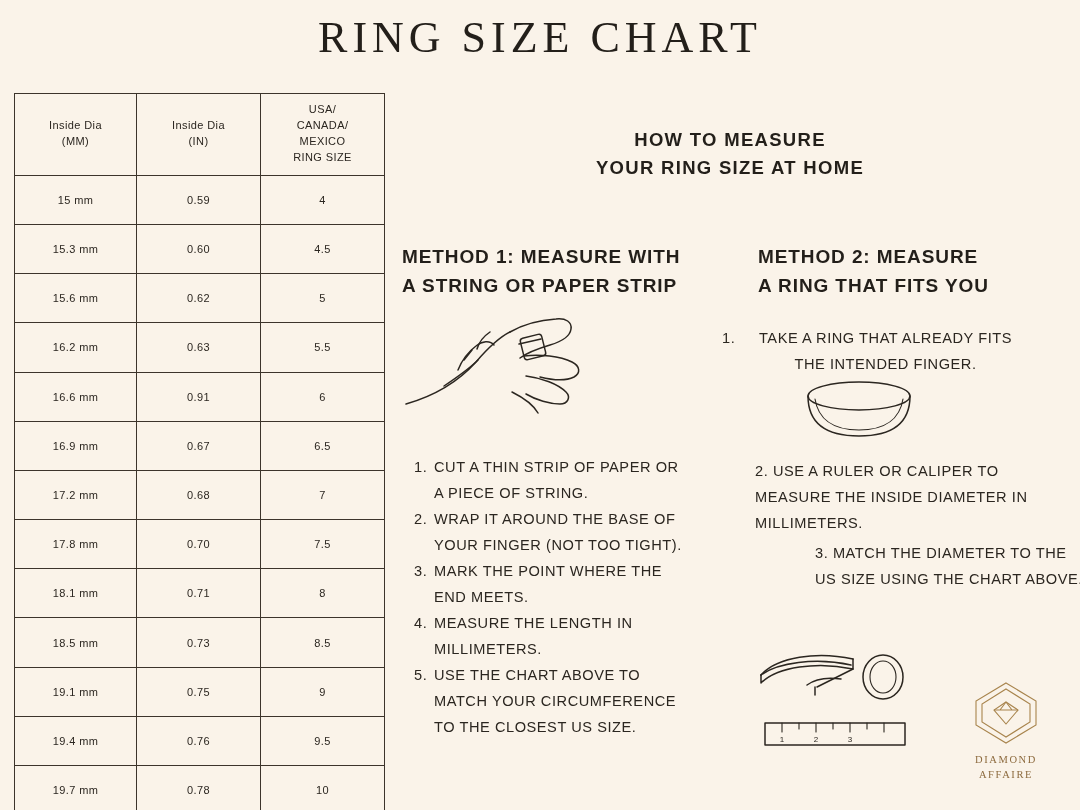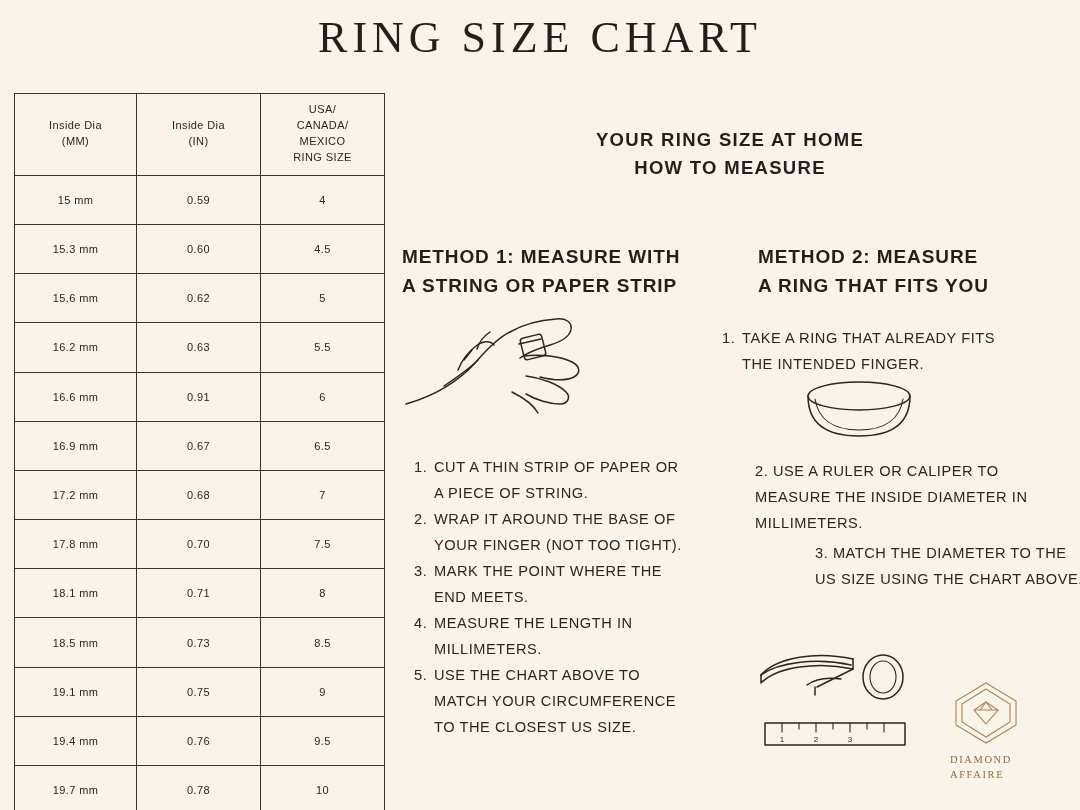--- a/index.html
+++ b/index.html
@@ -101,21 +101,21 @@
     color: #2b2620;
   }
   #m1-steps { top: 442px; left: 402px; width: 300px; }
   #m1-steps ol {
     margin: 13px;
     padding-left: 17px;
     list-style-position: outside;
   }
   #m1-steps li { padding-left: 2px; margin: 0; }
 
-  #m2-step1 { top: 326px; left: 723px; width: 306px; }
+  #m2-step1 { top: 326px; left: 723px; width: 306px; text-align: center; }
   #m2-step1 ol {
     margin: 0;
     padding-left: 17px;
   }
   #m2-step1 li { padding-left: 2px; }
 
   #m2-step2 { top: 459px; left: 755px; width: 275px; }
   #m2-step3 { top: 541px; left: 789px; width: 275px; margin-left: 26px; }
   .para { margin: 0; }
 
@@ -124,21 +124,21 @@
   #hand-illus { top: 300px; left: 400px; }
   #band-illus { top: 378px; left: 800px; }
   #caliper-illus { top: 645px; left: 755px; }
 
   
   #logo {
     position: absolute;
     top: 680px;
     left: 950px;
     width: 112px;
-    text-align: left;
+    text-align: center;
   }
   #logo .logo-text {
     font-family: "Liberation Serif", serif;
     font-size: 10.5px;
     letter-spacing: 1.6px;
     color: #8d6b3f;
     line-height: 1.45;
     margin-top: 2px;
   }
   .stroke { fill: none; stroke: #2b2620; stroke-width: 1.5; stroke-linecap: round; stroke-linejoin: round; }
@@ -241,22 +241,22 @@
           <tr>
             <td>19.7 mm</td>
             <td>0.78</td>
             <td>10</td>
           </tr>
         </tbody>
     </table>
   </div>
 
   <div class="howto">
+    <div>HOW TO MEASURE</div>
     <div>YOUR RING SIZE AT HOME</div>
-    <div>HOW TO MEASURE</div>
   </div>
 
   <div class="method" id="method1-title">
     <div>METHOD 1: MEASURE WITH</div>
     <div>A STRING OR PAPER STRIP</div>
   </div>
 
   <div class="method" id="method2-title">
     <div>METHOD 2: MEASURE</div>
     <div>A RING THAT FITS YOU</div>

